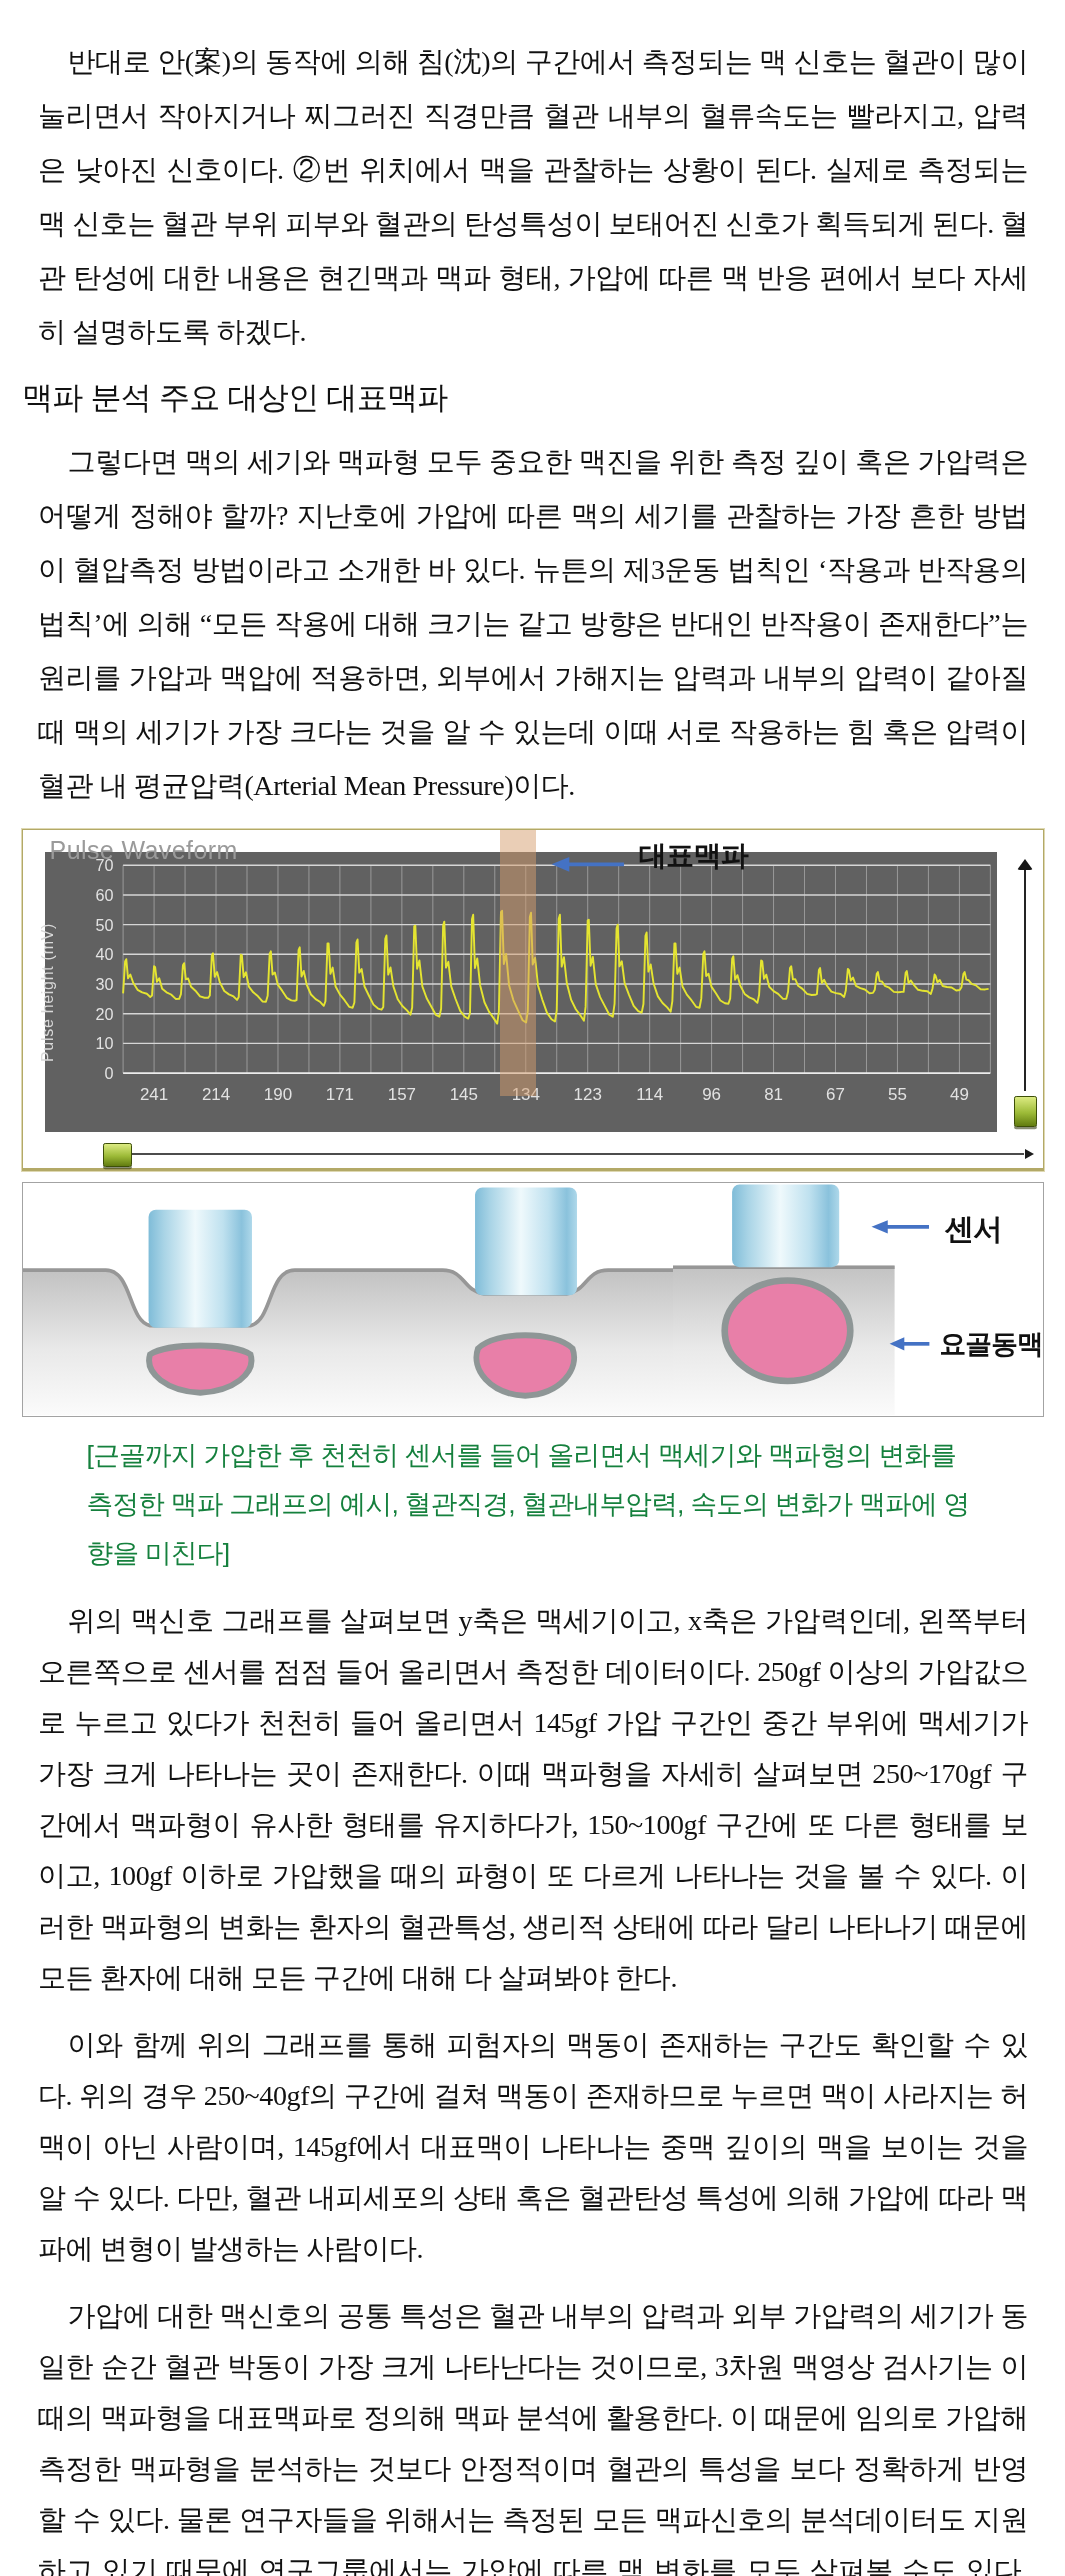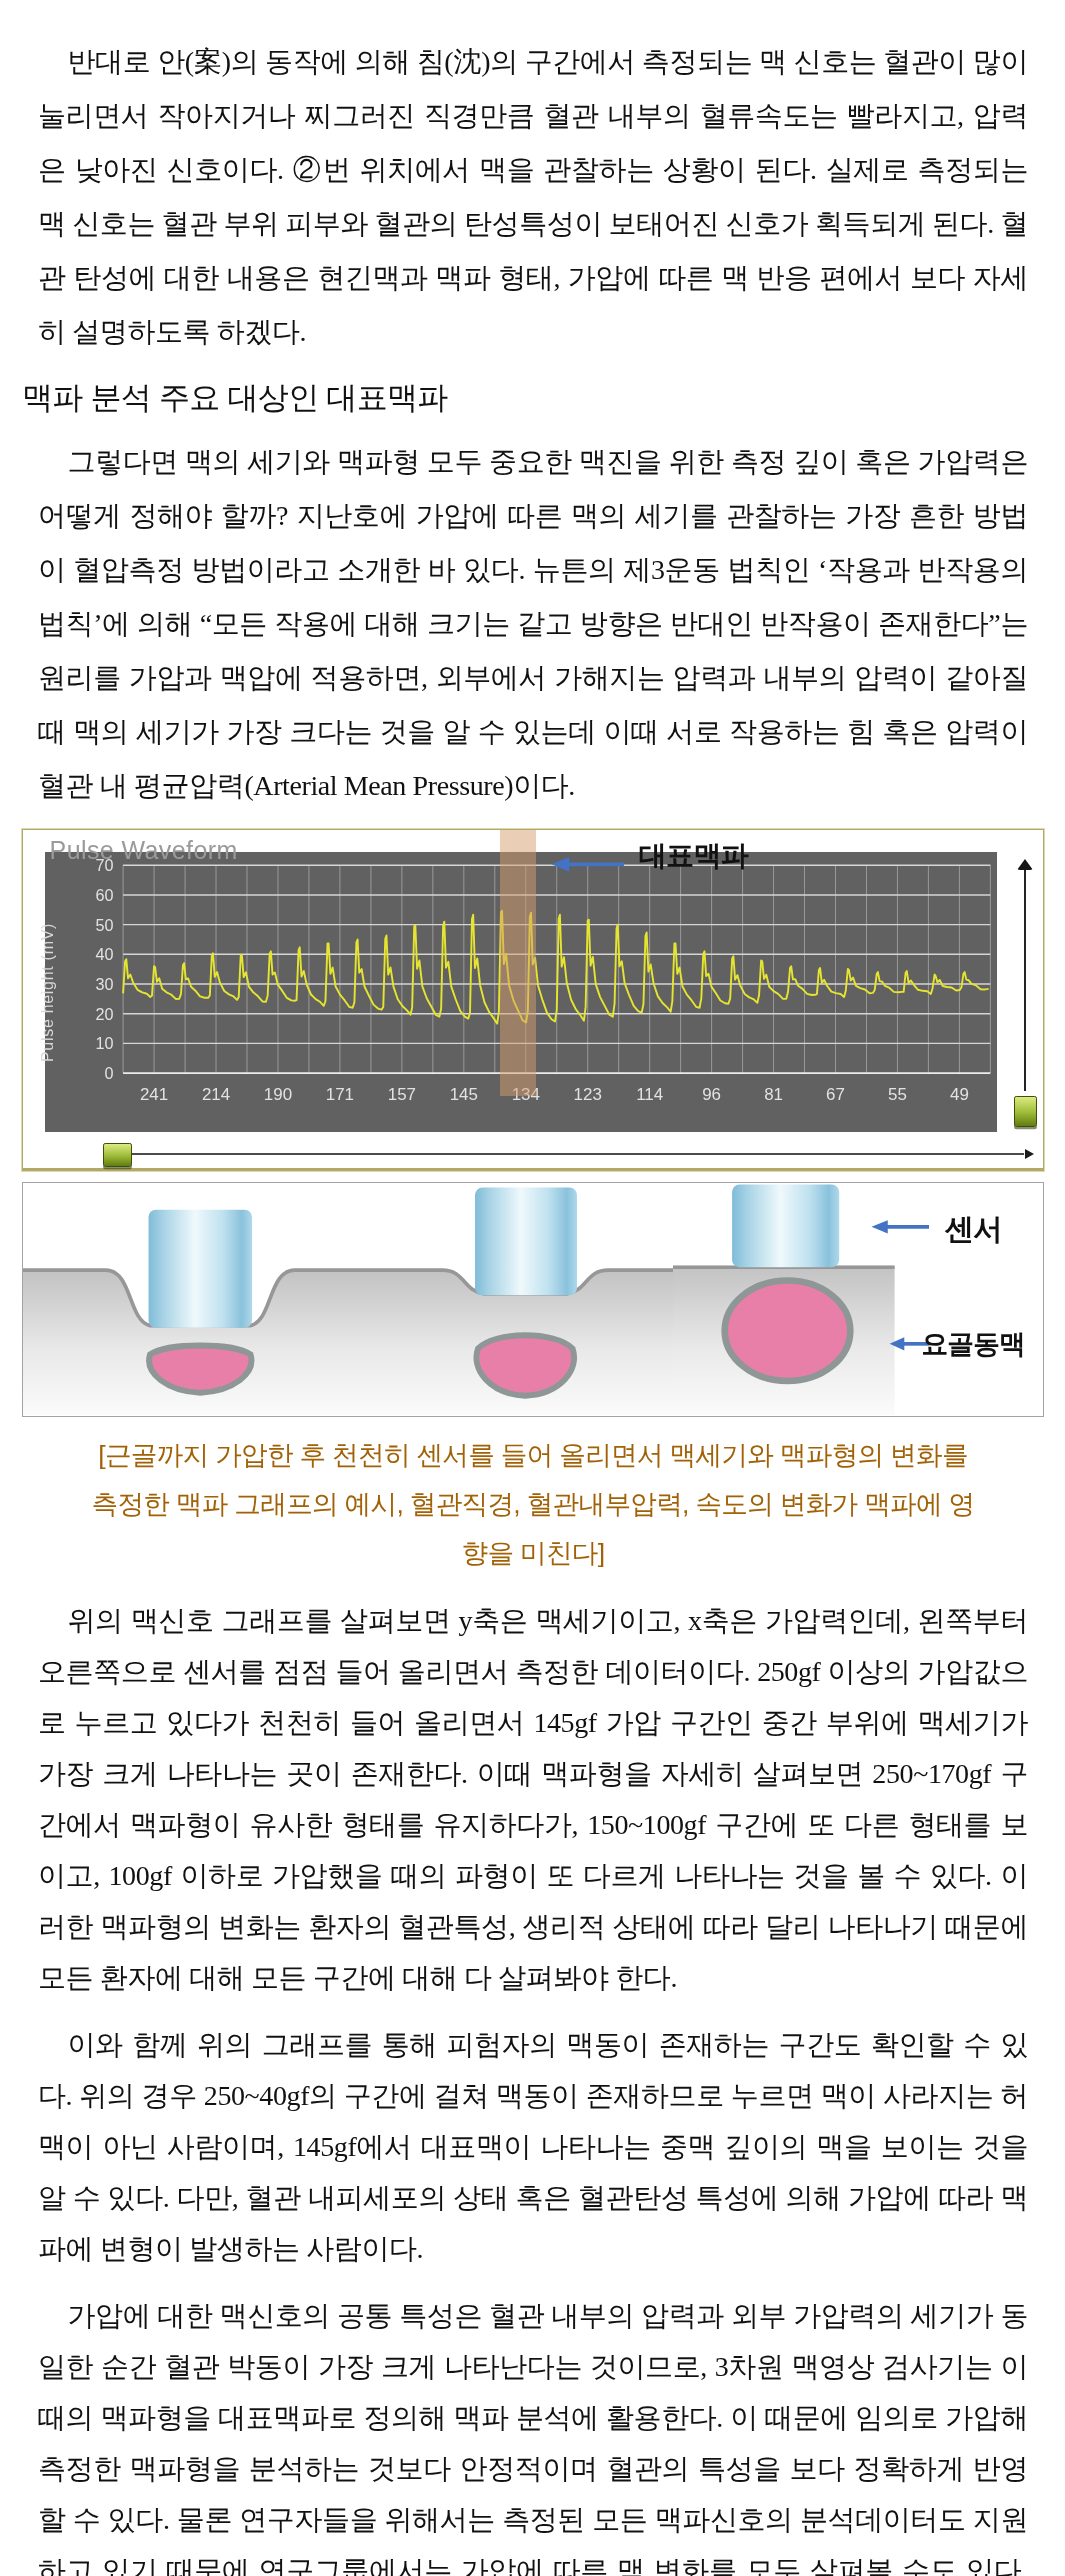--- a/index.html
+++ b/index.html
@@ -76,27 +76,27 @@
     position:relative;margin-top:11.8px;height:233px;border:0.7px solid #a3a3a3;
     display:flex;align-items:stretch;overflow:hidden;
   }
   .illo{width:325px;height:232px;}
   .illo svg{display:block;width:325px;height:232px;}
   .illo-label{
     position:absolute;font-family:"Liberation Sans","DejaVu Sans",sans-serif;
     font-weight:600;color:#111;letter-spacing:-0.7px;z-index:5;
   }
   .label-sensor{right:41px;top:26.6px;font-size:29.5px;}
-  .label-artery{right:18px;top:143px;font-size:26.6px;}
+  .label-artery{right:0;top:143px;font-size:26.6px;}
   .blue-arrow{position:absolute;z-index:5;}
   
   .fig-caption{
-    margin:13.3px auto 0 auto;width:893px;text-align:center;
-    font-family:"Liberation Sans","DejaVu Sans",sans-serif;
-    font-size:26.6px;line-height:49px;color:#a16207;letter-spacing:-0.7px;
+    margin:13.3px auto 0 auto;width:893px;text-align:left;
+    font-family:"Liberation Sans","DejaVu Sans",sans-serif;
+    font-size:26.6px;line-height:49px;color:#15803d;letter-spacing:-0.7px;
   }
   .after-fig{margin-top:17.7px;}
 </style>
 </head>
 <body>
 
 <p class="body-p">반대로 안(案)의 동작에 의해 침(沈)의 구간에서 측정되는 맥 신호는 혈관이 많이 눌리면서 작아지거나 찌그러진 직경만큼 혈관 내부의 혈류속도는 빨라지고, 압력은 낮아진 신호이다. ②번 위치에서 맥을 관찰하는 상황이 된다. 실제로 측정되는 맥 신호는 혈관 부위 피부와 혈관의 탄성특성이 보태어진 신호가 획득되게 된다. 혈관 탄성에 대한 내용은 현긴맥과 맥파 형태, 가압에 따른 맥 반응 편에서 보다 자세히 설명하도록 하겠다.</p>
 
 <h2 class="sec-heading">맥파 분석 주요 대상인 대표맥파</h2>
 

